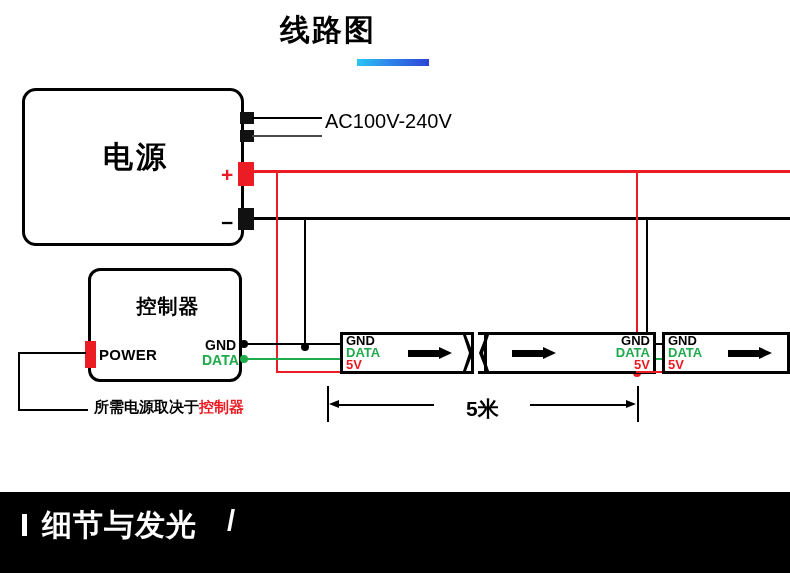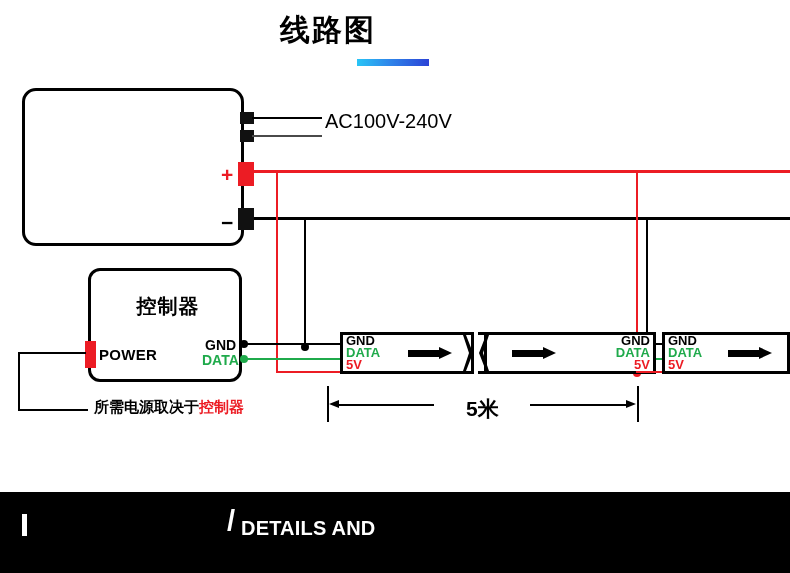--- a/index.html
+++ b/index.html
@@ -157,20 +157,21 @@
 </style>
 </head>
 <body>
 
 <div id="root">
 
   <div class="title">线路图</div>
   <div class="title-bar"></div>
 
   <div class="psu">
+    <div class="psu-title">电源</div>
   </div>
 
   <div class="term-black" style="left:240px;top:112px;width:14px;height:12px;"></div>
   <div class="term-black" style="left:240px;top:130px;width:14px;height:12px;"></div>
 
   <div class="hline" style="left:252px;top:117px;width:70px;height:2px;"></div>
   <div class="hline" style="left:252px;top:135px;width:70px;height:2px;background:#4a4a4a;"></div>
   <div class="ac-label">AC100V-240V</div>
 
   <div class="term-red" style="left:238px;top:162px;width:16px;height:24px;"></div>
@@ -274,16 +275,16 @@
     <div class="shaft" style="left:9px;width:96px;"></div>
   </div>
   <div class="dim-arrow-r" style="left:530px;top:400px;width:106px;">
     <div class="shaft" style="left:0;width:96px;"></div>
     <div class="head"></div>
   </div>
   <div class="dim-label" style="left:466px;top:395px;">5米</div>
 
   <div class="banner"></div>
   <div class="banner-tick"></div>
+  <div class="banner-cn">细节与发光</div>
   <div class="banner-slash">/</div>
-  <div class="banner-en">DETAILS AND</div>
 
 </div>
 
 </body></html>

